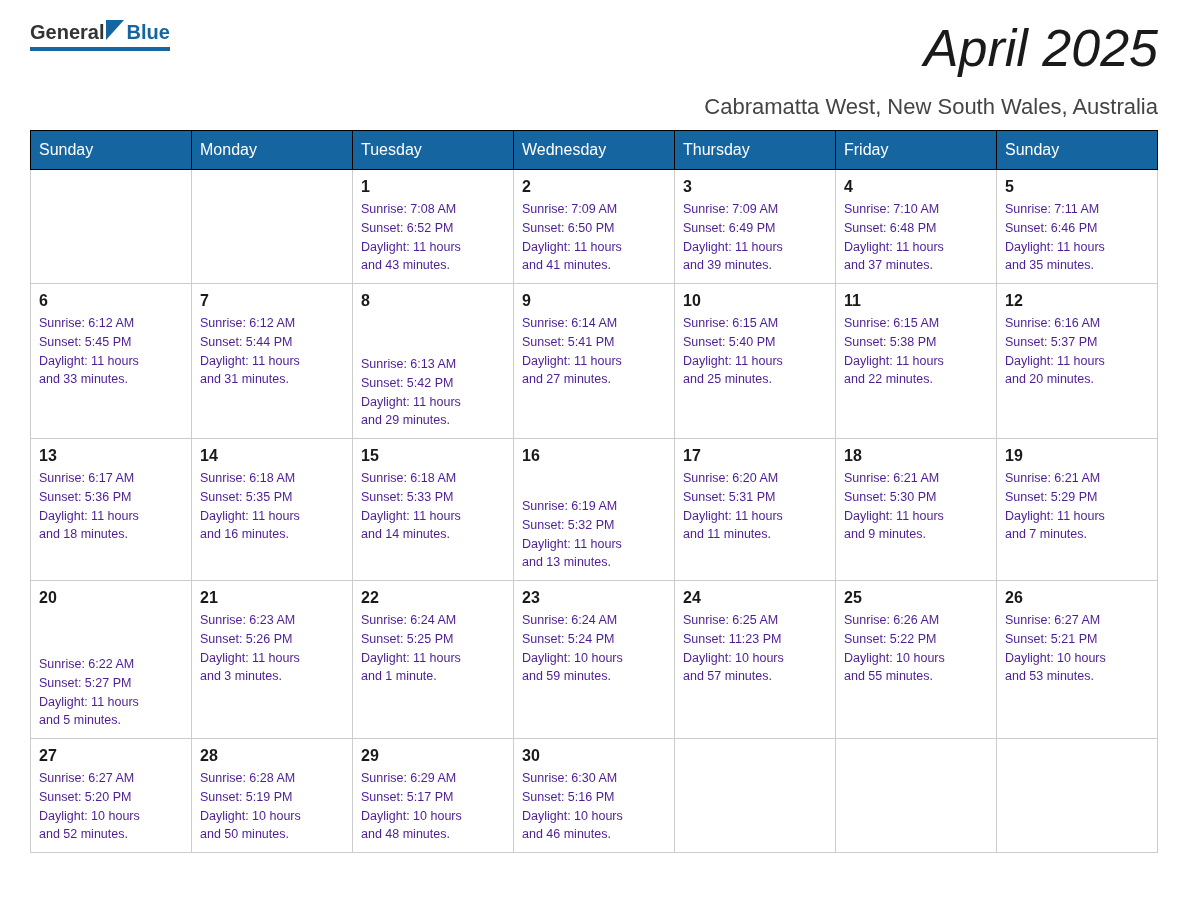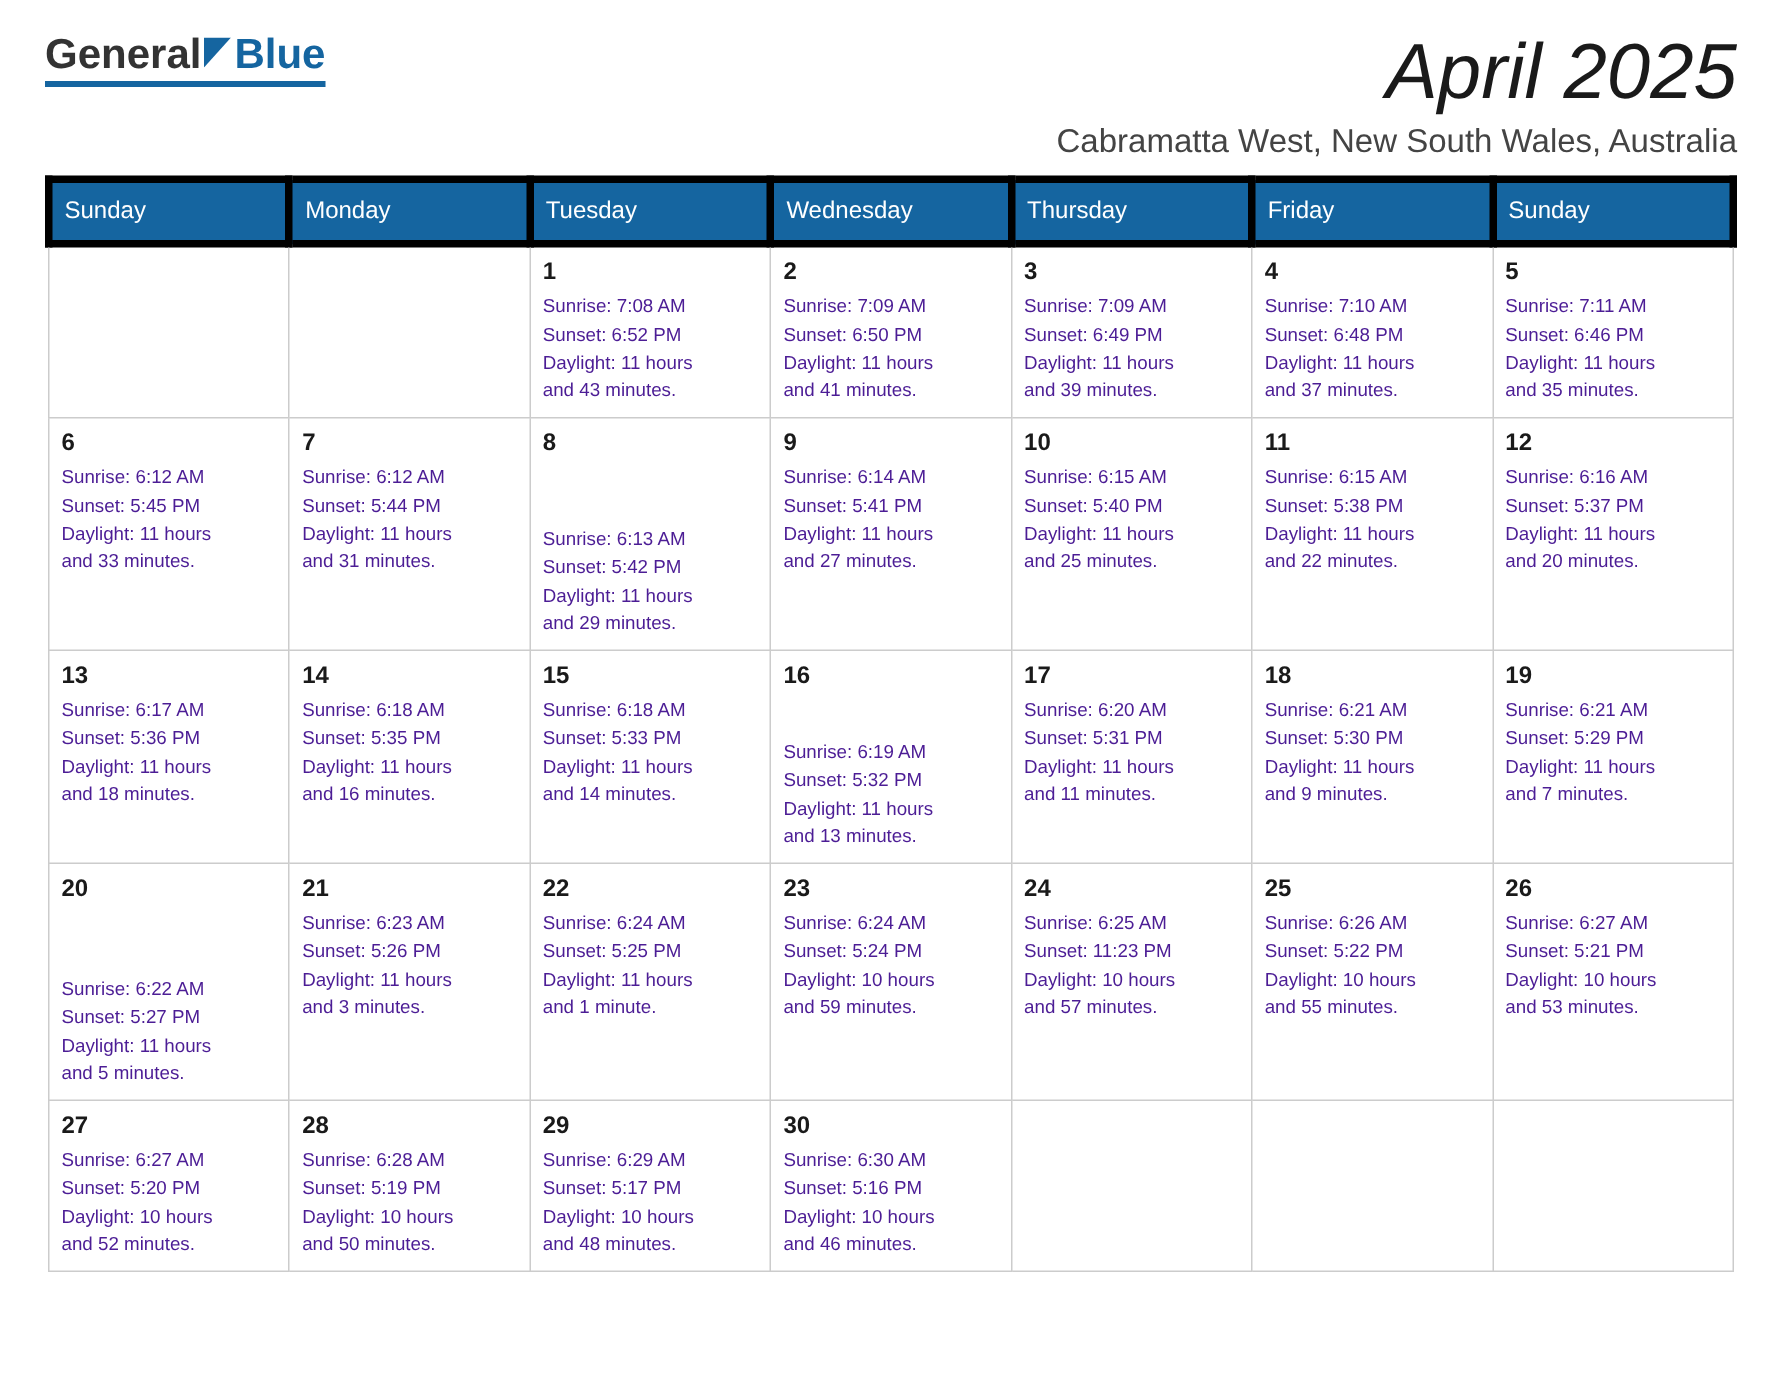--- a/index.html
+++ b/index.html
@@ -17,21 +17,21 @@
       margin-bottom: 10px;
     }
     .logo {
       display: flex;
       flex-direction: column;
       align-items: flex-start;
     }
     .logo-text {
       display: flex;
       align-items: center;
-      font-size: 28px;
+      font-size: 20px;
       font-weight: bold;
       color: #1a1a1a;
     }
     .logo-general { color: #333; }
     .logo-blue { color: #1565a0; }
     .logo-underline {
       width: 100%;
       height: 4px;
       background: #1565a0;
       margin-top: 2px;
@@ -42,35 +42,35 @@
     .month-title {
       font-size: 52px;
       font-weight: normal;
       color: #1a1a1a;
       line-height: 1.1;
       font-style: italic;
     }
     .location-title {
       font-size: 22px;
       color: #444;
-      margin-top: 4px;
+      margin-top: 17px;
     }
     .calendar {
       width: 100%;
       border-collapse: collapse;
       margin-top: 10px;
     }
     .calendar th {
       background: #1565a0;
       color: #fff;
       padding: 10px 8px;
       text-align: left;
       font-size: 16px;
       font-weight: normal;
-      border: 5px solid #000000;
+      border: 1px solid #000000;
     }
     .calendar td {
       border: 1px solid #ccc;
       vertical-align: top;
       padding: 8px;
       width: 14.28%;
       min-height: 110px;
     }
     .day-number {
       font-size: 16px;

